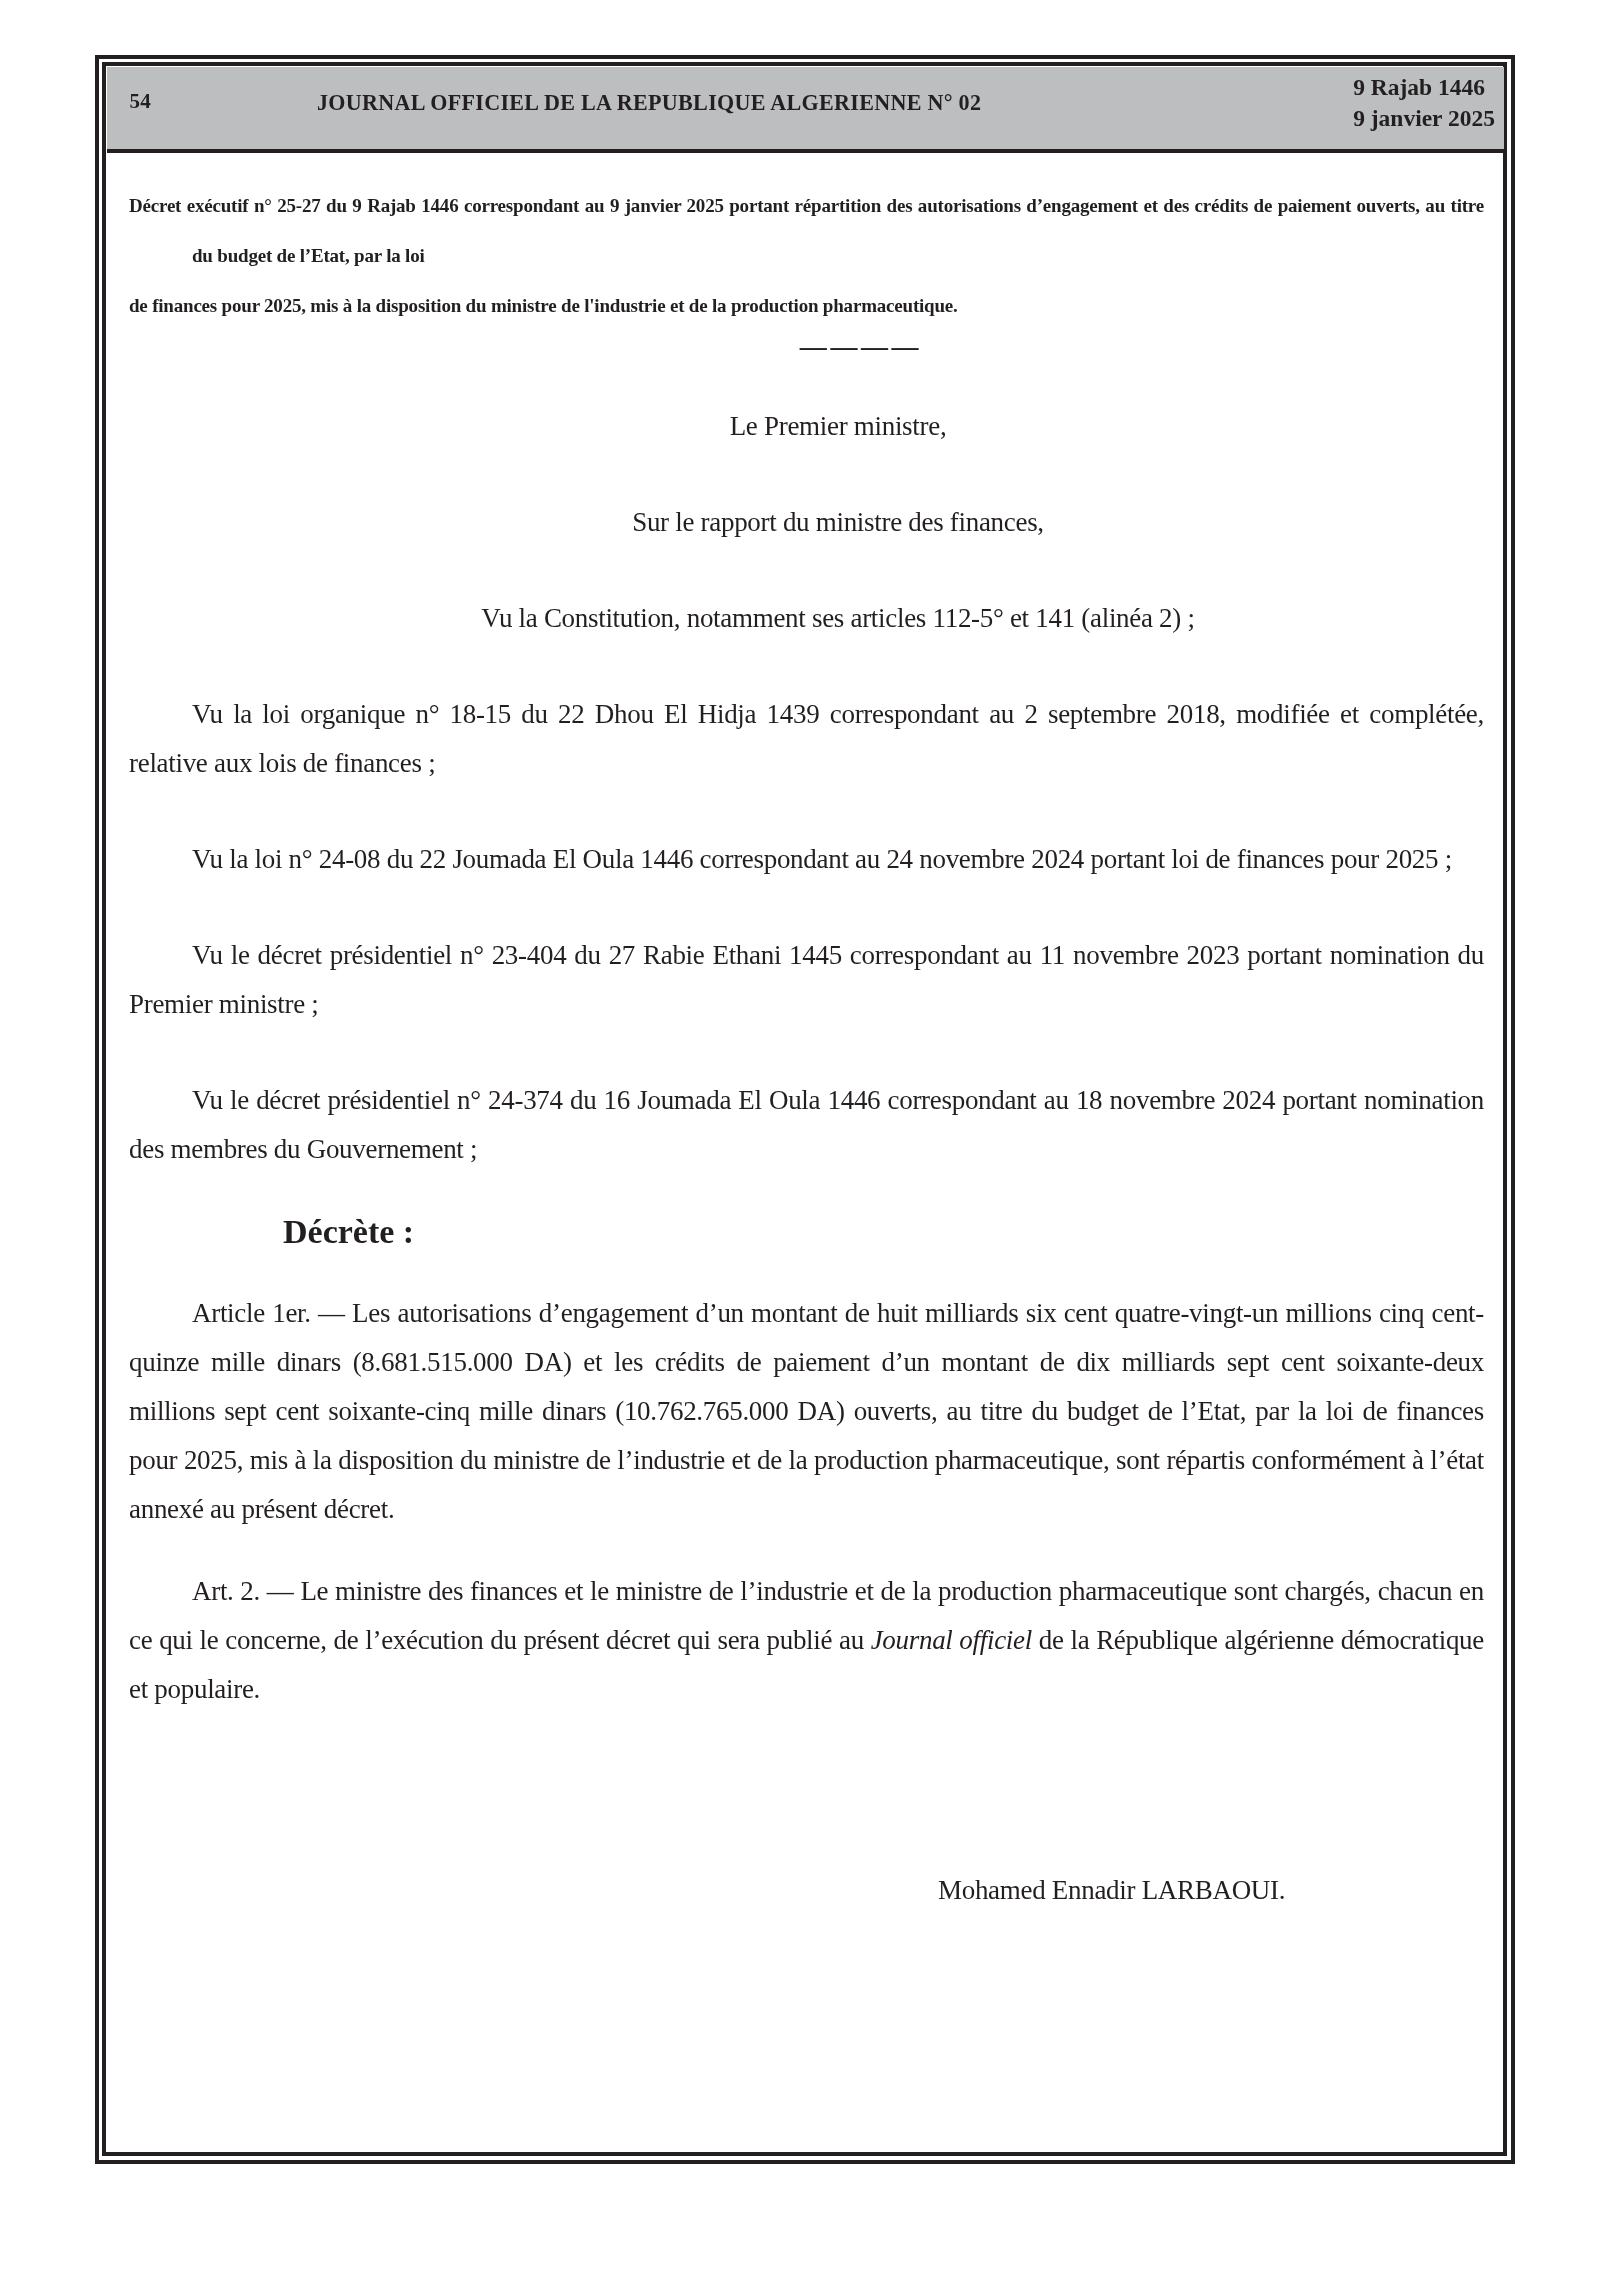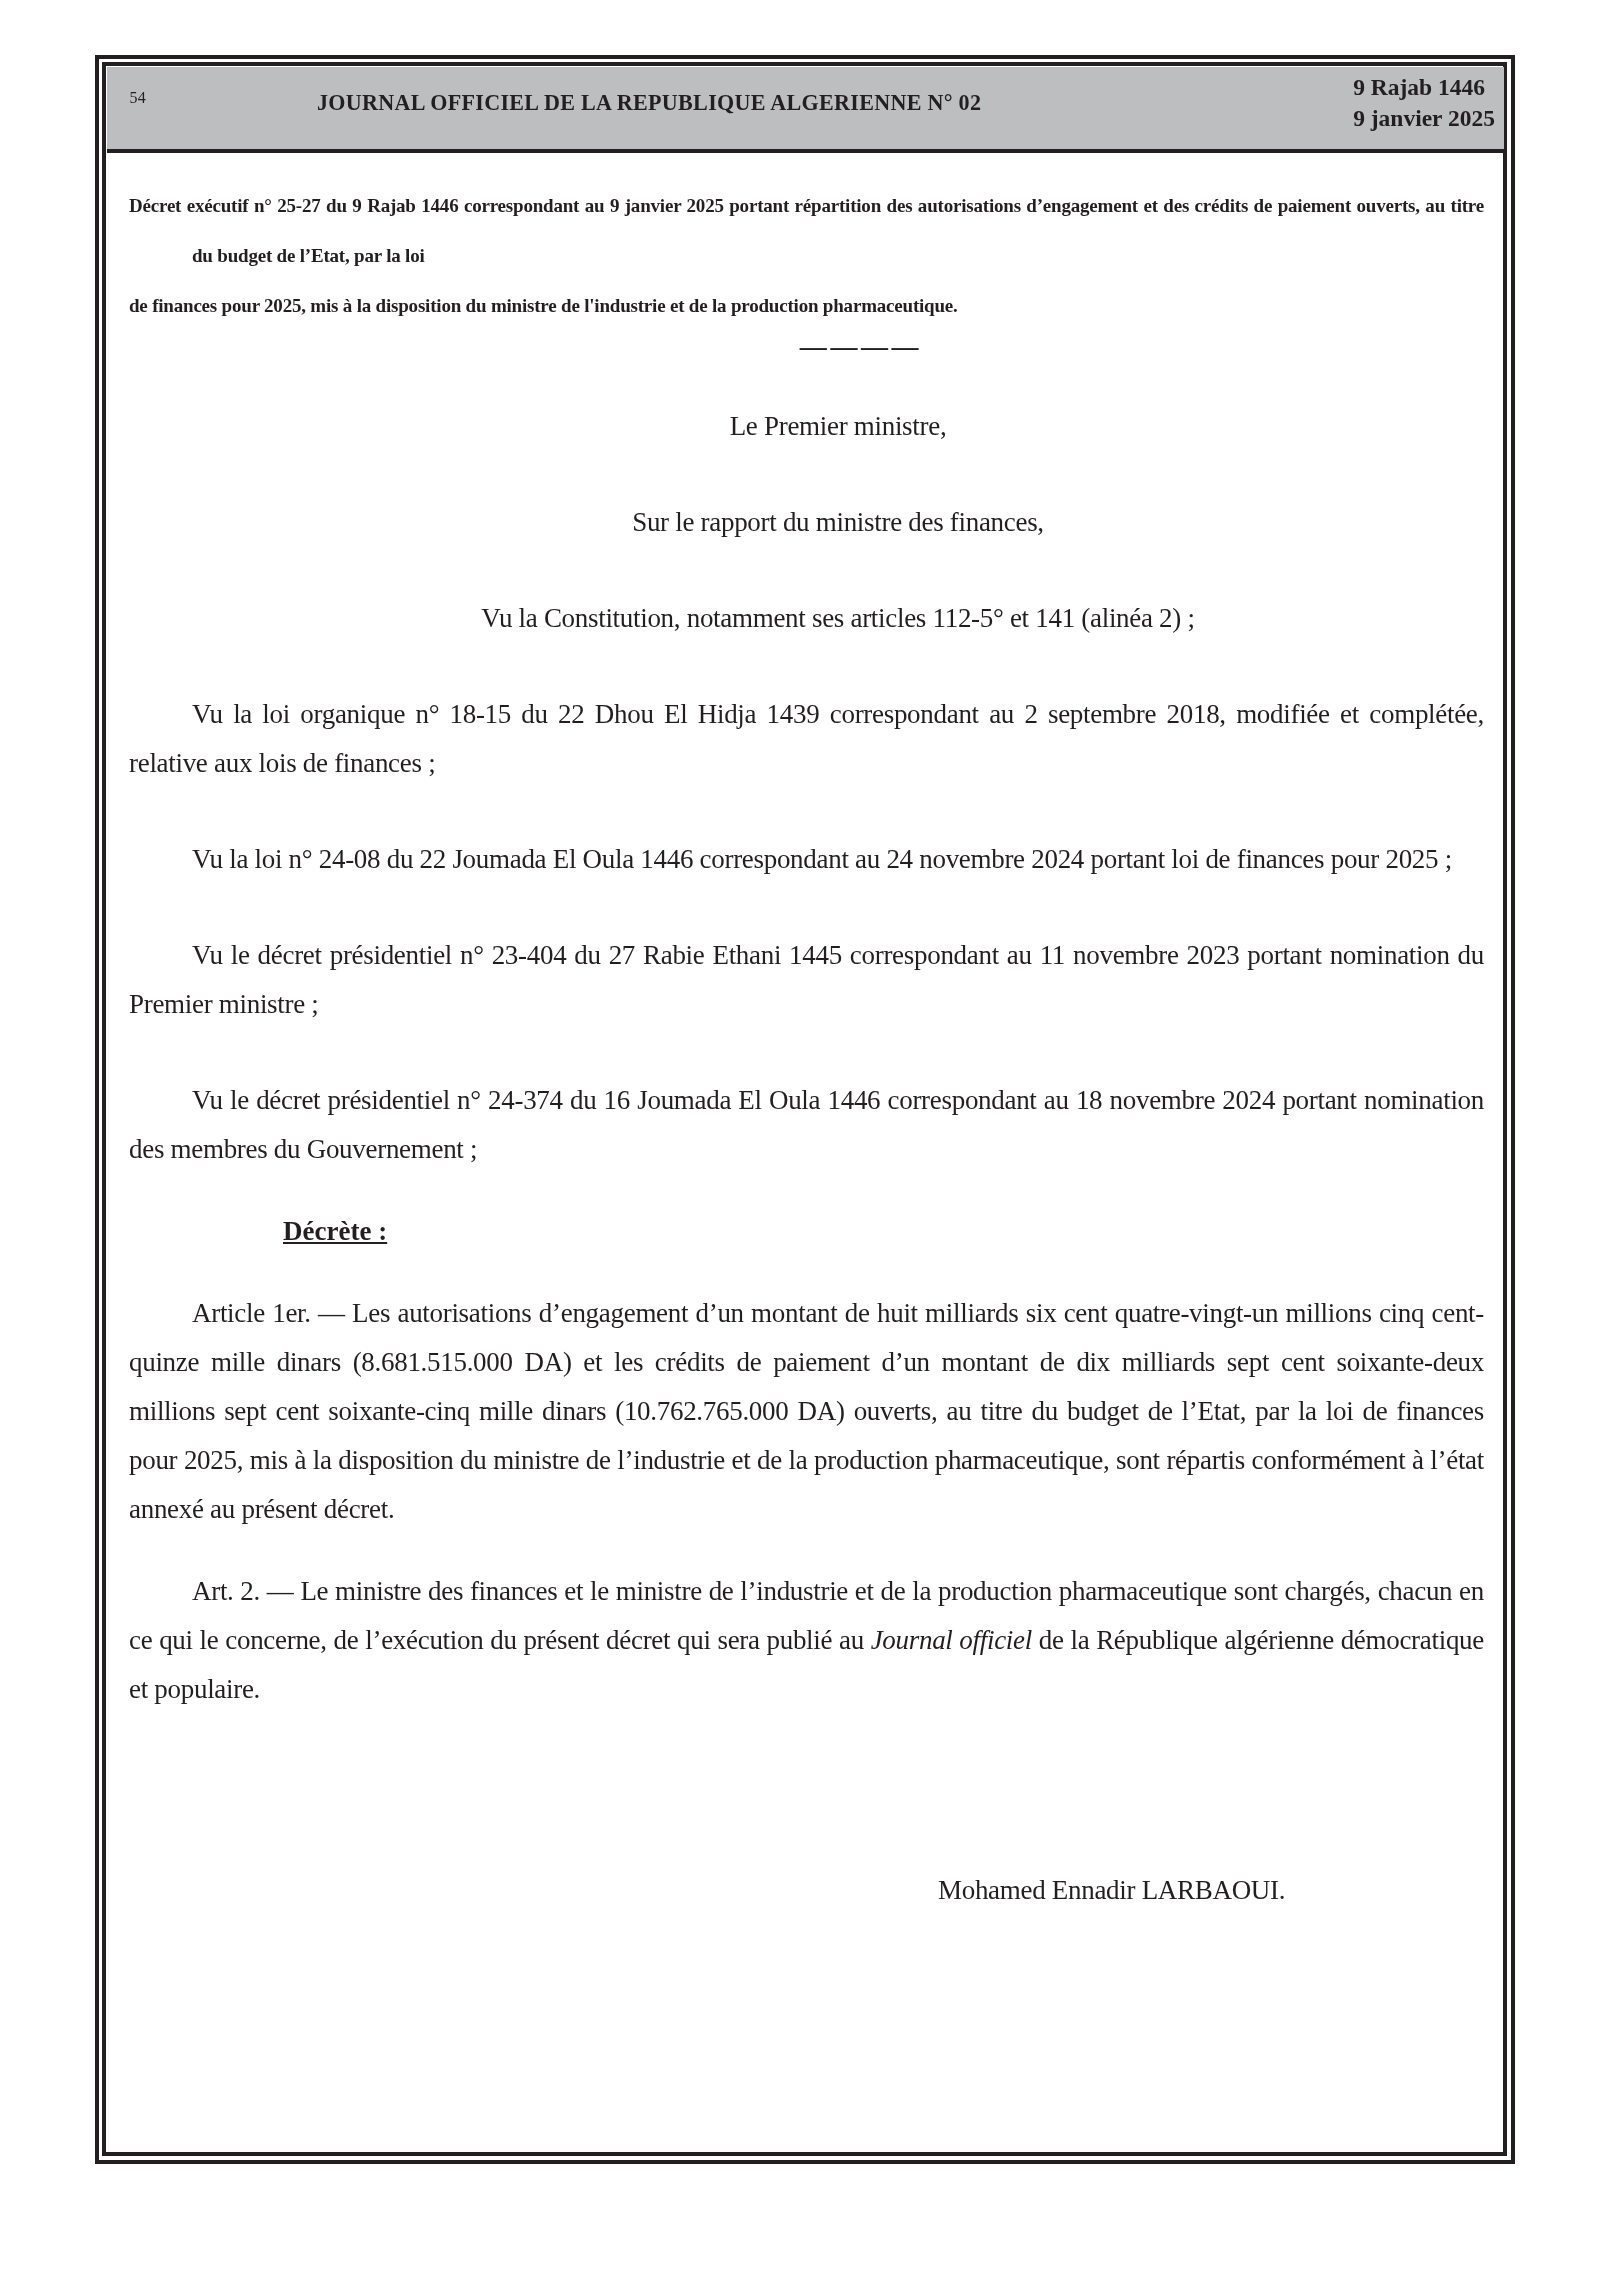--- a/index.html
+++ b/index.html
@@ -38,22 +38,22 @@
       top: 67px;
       width: 1397px;
       height: 82px;
       background: #bdbec0;
       border-bottom: 4.5px solid #231f20;
     }
     .header-page {
       position: absolute;
       left: 22.6px;
       top: 22px;
-      font-weight: normal;
-      font-size: 16px;
+      font-weight: bold;
+      font-size: 21px;
       letter-spacing: 0.2px;
     }
     .header-title {
       position: absolute;
       left: 210px;
       top: 22px;
       font-weight: bold;
       font-size: 23.5px;
       letter-spacing: 0.3px;
       transform: scaleX(0.94);
@@ -109,25 +109,24 @@
     .para-simple {
       font-size: 27px;
       line-height: 49px;
       margin: 0;
       padding-left: 63px;
       letter-spacing: -0.3px;
       text-align: center;
     }
     .decrete-label {
       font-weight: bold;
-      font-size: 27px;
+      font-size: 34px;
       line-height: 49px;
       margin: 0;
       padding-left: 154px;
-      text-decoration: underline;
     }
     .signature {
       font-size: 27px;
       line-height: 49px;
       margin: 0;
       padding-left: 809px;
       letter-spacing: -0.3px;
     }
     em { font-style: italic; }
   </style>

